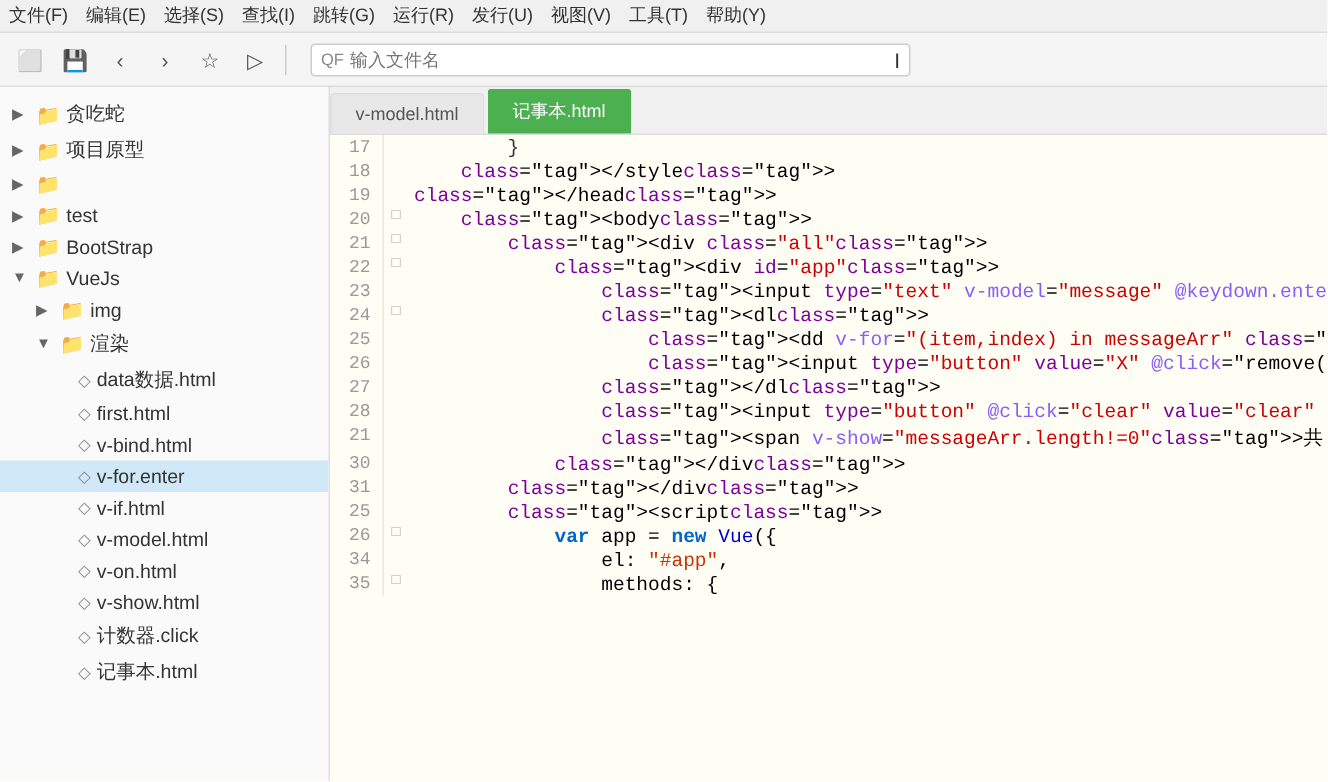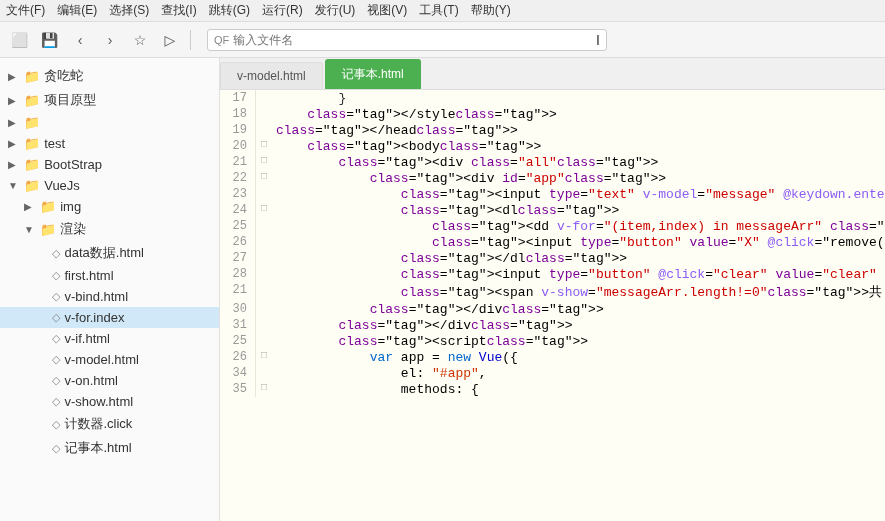--- a/index.html
+++ b/index.html
@@ -156,21 +156,21 @@
       padding-left: 4px;
       white-space: pre;
       vertical-align: top;
       padding-top: 1px;
     }
 
     
     .tag { color: #0000cc; }
     .attr { color: #7d0099; }
     .val { color: #cc0000; }
-    .kw { color: #0066cc; }
+    .kw { color: #0066cc; font-weight: bold; }
     .str { color: #cc3300; }
     .vue { color: #8b5cf6; }
     .plain { color: #333; }
   </style>
 </head>
 <body>
 
 <div class="menu-bar">
   <span>文件(F)</span>
   <span>编辑(E)</span>
@@ -252,21 +252,21 @@
         <span>first.html</span>
       </div>
       <div class="sidebar-item" style="padding-left: 40px;">
         <span style="width: 12px; display: inline-block;"></span>
         <span class="file-icon" style="color: rgb(136, 136, 136); font-size: 11px;">◇</span>
         <span>v-bind.html</span>
       </div>
       <div class="sidebar-item active" style="padding-left: 40px;">
         <span style="width: 12px; display: inline-block;"></span>
         <span class="file-icon" style="color: rgb(136, 136, 136); font-size: 11px;">◇</span>
-        <span>v-for.index</span>
+        <span>v-for.enter</span>
       </div>
       <div class="sidebar-item" style="padding-left: 40px;">
         <span style="width: 12px; display: inline-block;"></span>
         <span class="file-icon" style="color: rgb(136, 136, 136); font-size: 11px;">◇</span>
         <span>v-if.html</span>
       </div>
       <div class="sidebar-item" style="padding-left: 40px;">
         <span style="width: 12px; display: inline-block;"></span>
         <span class="file-icon" style="color: rgb(136, 136, 136); font-size: 11px;">◇</span>
         <span>v-model.html</span>

